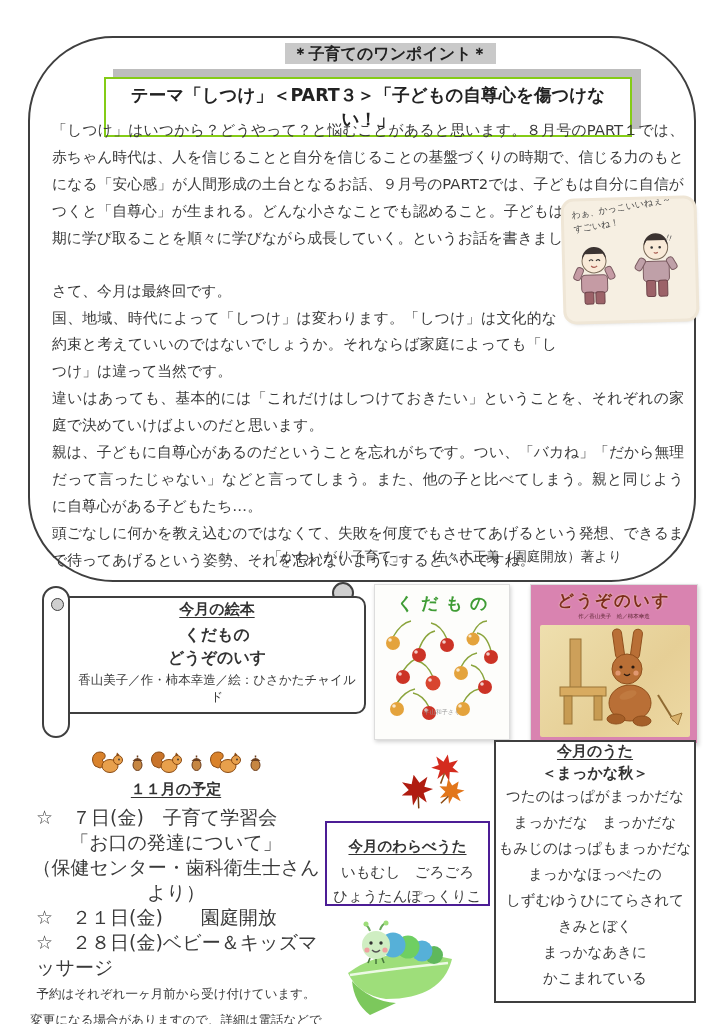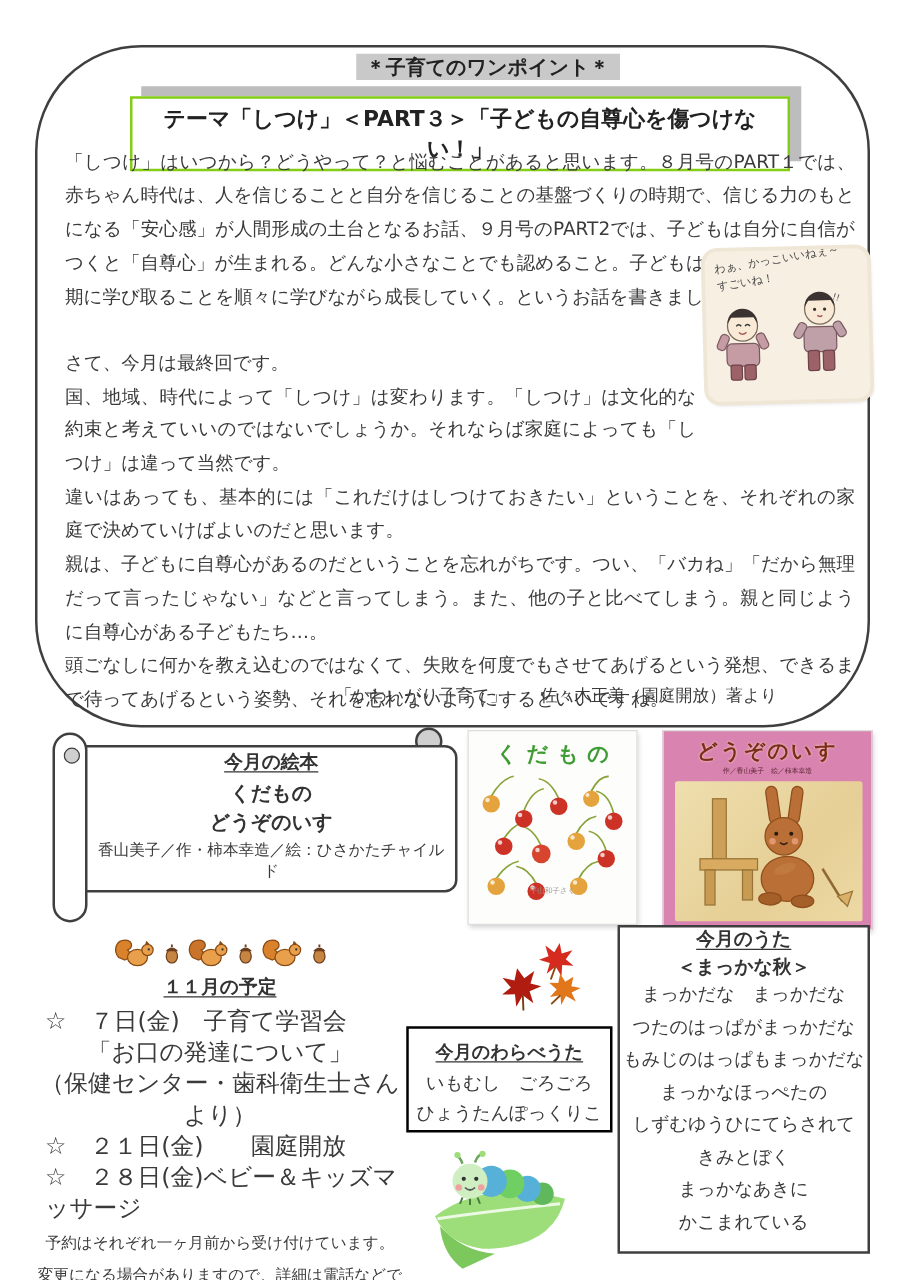--- a/index.html
+++ b/index.html
@@ -49,21 +49,21 @@
   
   .november { left:28px; top:748px; width:296px; }
   .deco-row { display:flex; justify-content:center; align-items:center; gap:5px; height:28px; }
   .nov-heading { text-align:center; font-size:15px; font-weight:bold; text-decoration:underline; text-underline-offset:3px; margin:4px 0 6px; }
   .sched-line { font-size:19px; line-height:25px; padding-left:8px; color:#3a3a3a; }
   .sched-center { text-align:center; padding-left:0; }
   .nov-notes { font-size:12.5px; line-height:24px; text-align:center; margin-top:2px; color:#3a3a3a; }
 
   
   .leaves { left:396px; top:750px; width:88px; height:88px; }
-  .warabeuta { left:325px; top:821px; width:165px; height:85px; border:2px solid #000000; background:#fff; text-align:center; padding-top:9px; }
+  .warabeuta { left:325px; top:821px; width:165px; height:85px; border:2px solid #4c1d95; background:#fff; text-align:center; padding-top:14px; }
   .warabeuta-heading { font-size:14.5px; font-weight:bold; text-decoration:underline; text-underline-offset:3px; margin-bottom:4px; }
   .warabeuta-line { font-size:14.5px; line-height:24px; color:#3a3a3a; }
   .caterpillar { left:330px; top:903px; width:150px; height:115px; }
 
   
   .songbox { left:494px; top:740px; width:202px; height:263px; border:2px solid #3f3f3f; background:#fff; text-align:center; }
   .song-heading { font-size:15px; font-weight:bold; text-decoration:underline; text-underline-offset:3px; }
   .song-subtitle { font-size:15px; font-weight:bold; margin-top:3px; }
   .song-line { font-size:14.5px; line-height:26px; color:#3a3a3a; }
 </style>
@@ -348,22 +348,22 @@
           <circle cx="55" cy="47" r="2.6" fill="#f0a0a0"></circle>
         <path d="M42,47 q4,4 8,0" stroke="#555" stroke-width="1.4" fill="none"></path>
         <path d="M40,55 l-2,5 M46,56 l0,5 M52,55 l2,5" stroke="#4a7a40" stroke-width="1.6"></path>
       </g>
     </svg>
   </div>
 
   <div class="abs songbox">
     <div class="song-heading">今月のうた</div>
     <div class="song-subtitle">＜まっかな秋＞</div>
+    <div class="song-line">つたのはっぱがまっかだな</div>
     <div class="song-line">まっかだな　まっかだな</div>
-    <div class="song-line">つたのはっぱがまっかだな</div>
     <div class="song-line">もみじのはっぱもまっかだな</div>
     <div class="song-line">まっかなほっぺたの</div>
     <div class="song-line">しずむゆうひにてらされて</div>
     <div class="song-line">きみとぼく</div>
     <div class="song-line">まっかなあきに</div>
     <div class="song-line">かこまれている</div>
   </div>
 
 </div>
 

